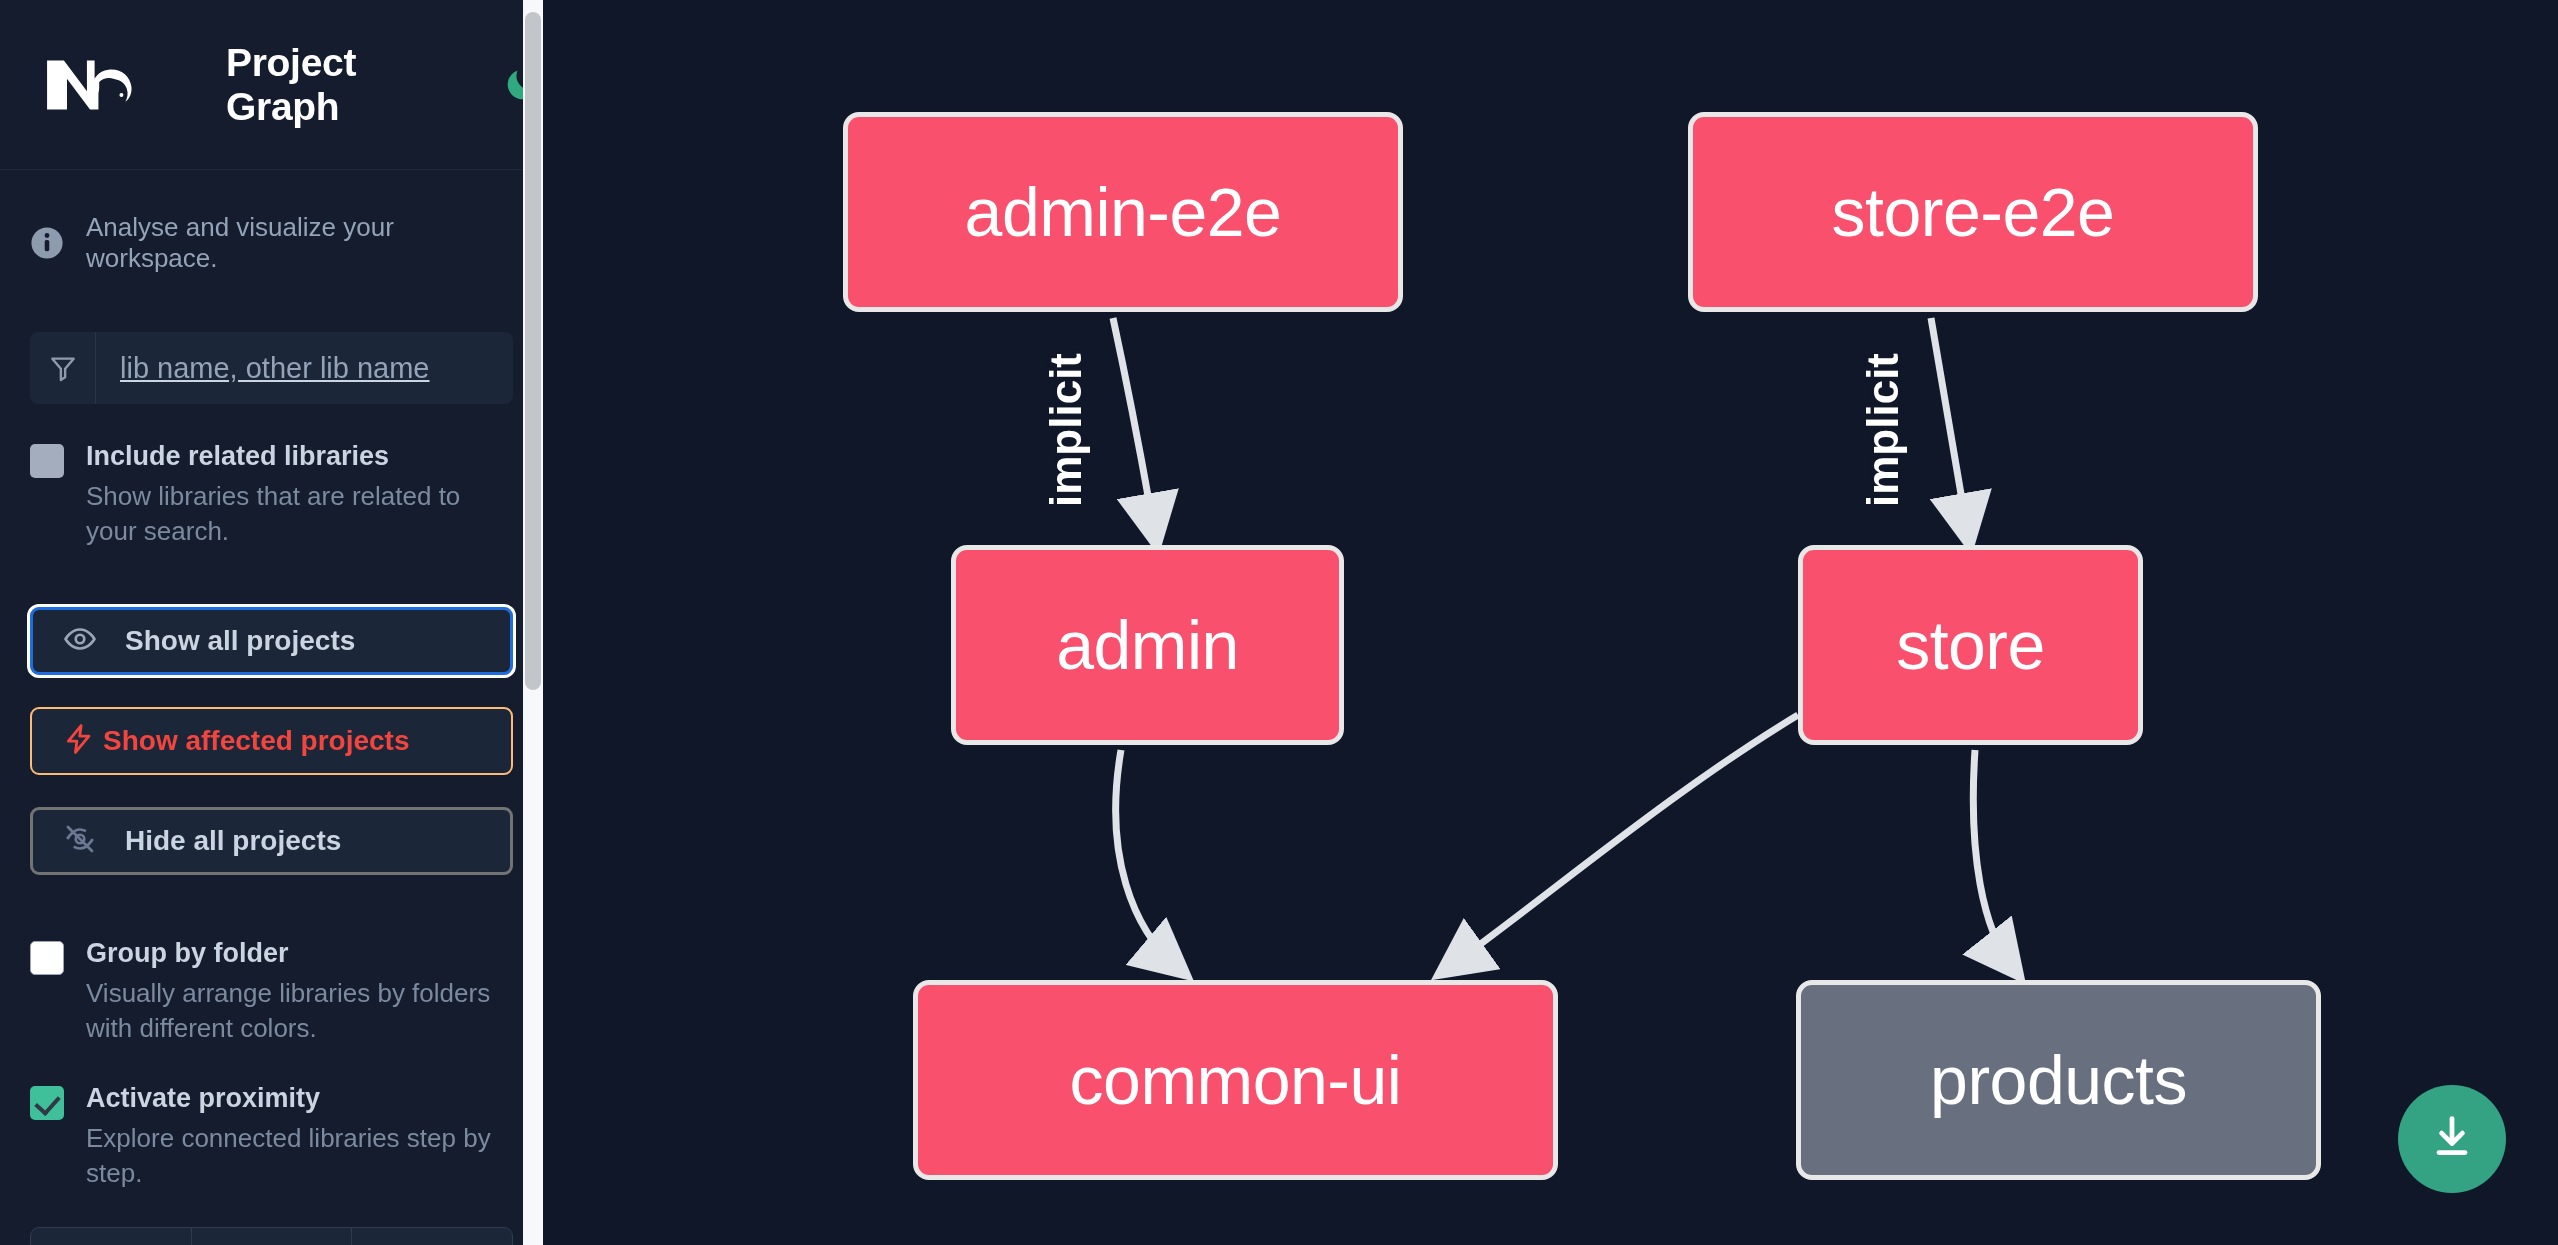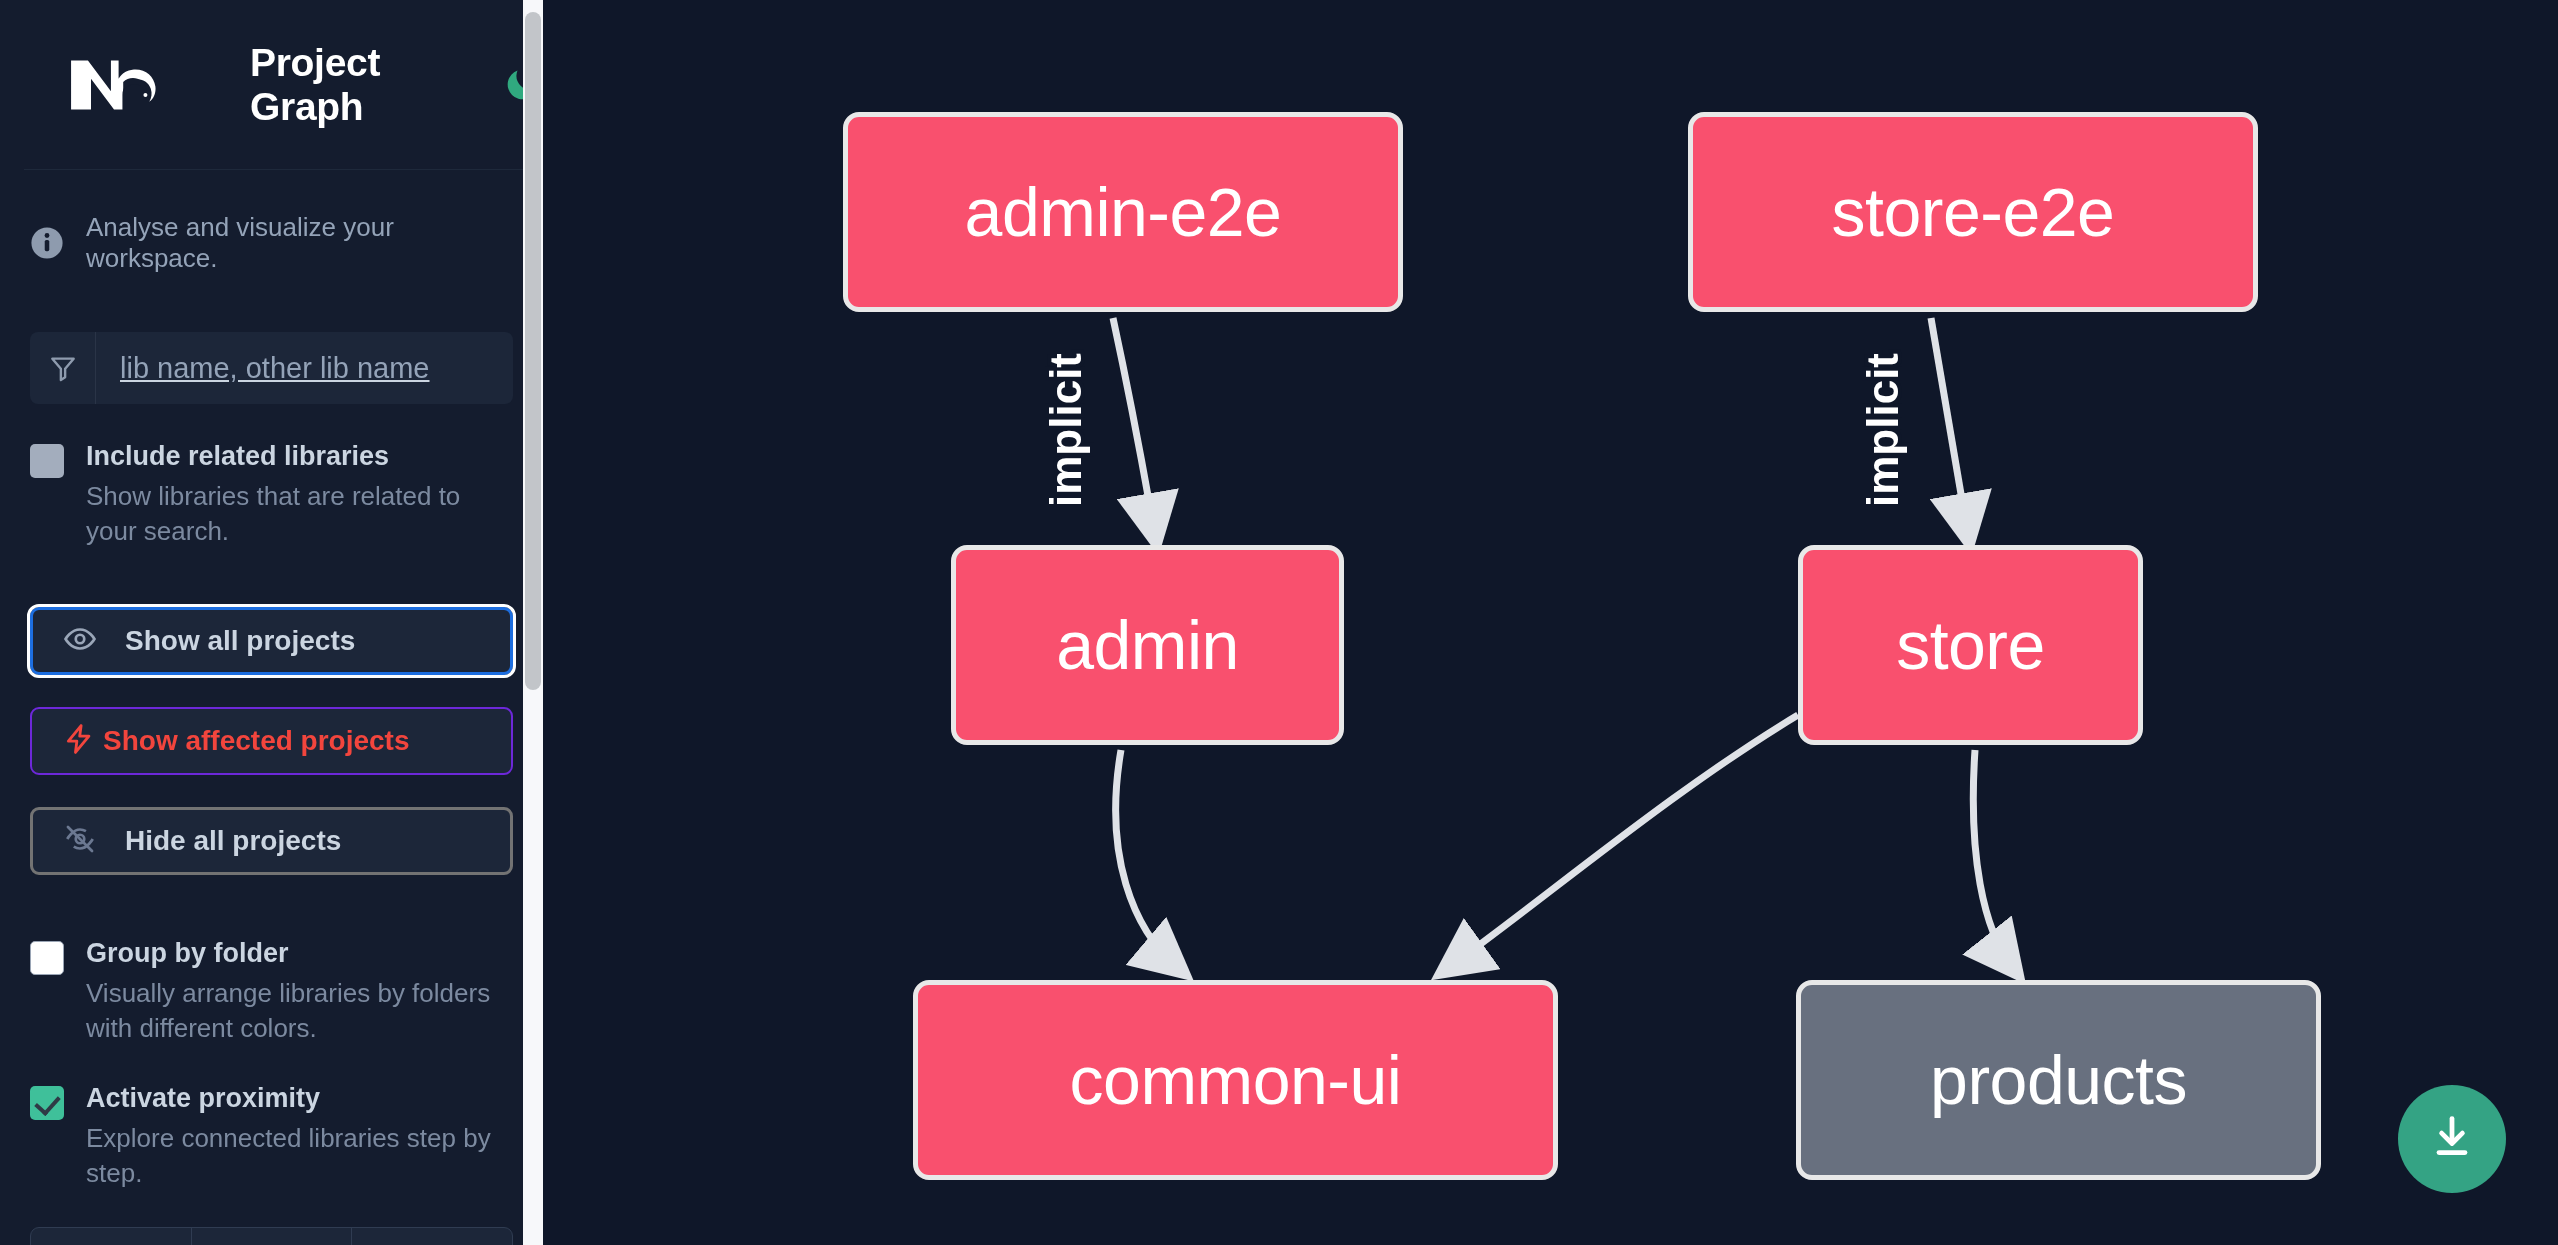--- a/index.html
+++ b/index.html
@@ -18,21 +18,20 @@
     background: #141c2e;
     flex: 0 0 543px;
     overflow: hidden;
   }
   .sb-header {
     height: 170px;
     display: flex; align-items: center;
     padding-left: 44px;
     border-bottom: 1px solid #1e293b;
     gap: 0;
-    margin-left: 24px;
   }
   .nx-logo { width: 92px; height: 62px; flex: 0 0 92px; }
   .app-title {
     font-size: 39px; font-weight: 700; color: #ffffff;
     letter-spacing: -0.3px;
     margin-left: 90px;
   }
   .moon-btn {
     margin-left: 40px; width: 42px; height: 42px;
     display: flex; align-items: center; justify-content: center;
@@ -94,21 +93,21 @@
     height: 68px; width: 100%;
     background: #1c2639;
     border-radius: 9px;
     display: flex; align-items: center;
     padding-left: 30px; gap: 28px;
     margin-bottom: 32px;
     cursor: pointer;
     border: 1px solid #2c3purple;
   }
   .sb-btn.primary { border: 3px solid #1d6ee0; outline: 3px solid #ffffff; outline-offset: 0px; }
-  .sb-btn.danger  { border: 2px solid #6d28d9; gap: 7px; }
+  .sb-btn.danger  { border: 2px solid #fdba74; gap: 7px; }
   .sb-btn.plain   { border: 3px solid #737373; margin-top: 12px; }
   .sb-btn-label { font-size: 28px; font-weight: 700; color: #cbd5e1; }
   .sb-btn.danger .sb-btn-label { color: #f2453d; }
 
   .sb-bottom-chks { margin-top: 62px; }
 
   .segmented {
     position: absolute; left: 30px; bottom: -48px;
     width: 483px; height: 66px;
     background: #1c2639;

